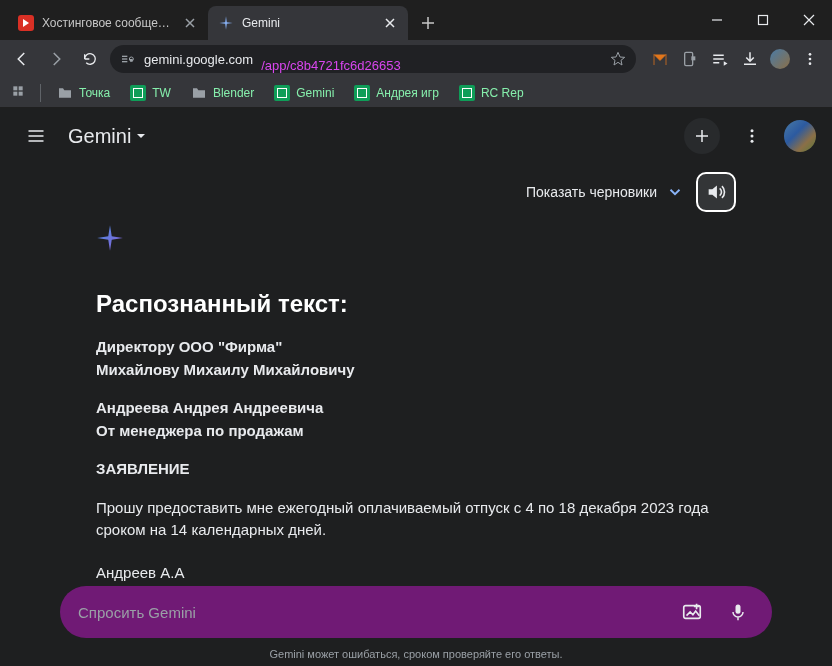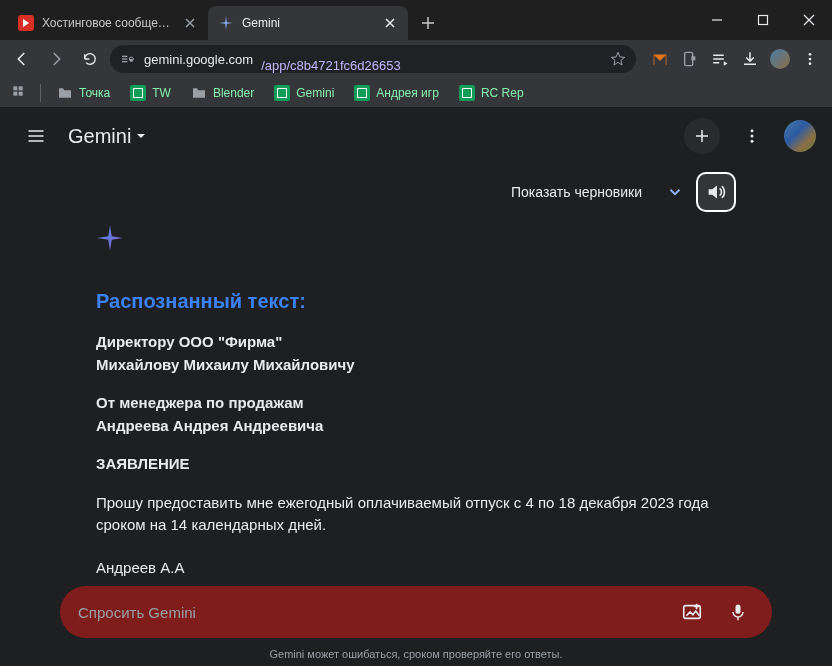--- a/index.html
+++ b/index.html
@@ -16,21 +16,21 @@
   .tab .close { width: 16px; height: 16px; color: #9aa0a6; display:flex;align-items:center;justify-content:center; }
   .newtab { width: 28px; height: 28px; display: flex; align-items: center; justify-content: center; color: #c7c7c7; margin-left: 6px; margin-bottom: 3px; }
   .winctrl { margin-left: auto; display: flex; }
   .winctrl div { width: 46px; height: 40px; display: flex; align-items: center; justify-content: center; color: #e8eaed; }
 
   
   .toolbar { height: 38px; background: #35363a; display: flex; align-items: center; padding: 0 8px; gap: 6px; }
   .tbtn { width: 28px; height: 28px; display: flex; align-items: center; justify-content: center; color: #9aa0a6; border-radius: 14px; }
   .addr { flex: 1; height: 28px; background: #202124; border-radius: 14px; display: flex; align-items: center; padding: 0 10px; gap: 8px; color: #c7c7c7; font-size: 13px; }
   .addr .lock { color: #9aa0a6; display:flex; }
-  .addr .url-dim { color: #c4b5fd; margin-top: 12px; }
+  .addr .url-dim { color: #d946ef; margin-top: 12px; }
   .ext { display: flex; gap: 2px; margin-left: 4px; }
 
   
   .bookmarks { height: 30px; background: #35363a; display: flex; align-items: center; padding: 0 8px; gap: 4px; border-bottom: 1px solid #1f1f1f; }
   .bm { display: flex; align-items: center; gap: 6px; padding: 0 8px; height: 24px; color: #86efac; font-size: 12px; border-radius: 4px; }
   .bm .ico { width: 16px; height: 16px; display:flex;align-items:center;justify-content:center; }
   .sheets-ico { background: #0f9d58; border-radius: 2px; width:16px;height:16px; position:relative; }
   .sheets-ico::after { content:''; position:absolute; inset:3px; border:1px solid #fff; }
   .folder-ico svg { fill: #9aa0a6; }
   .sep { width: 1px; height: 18px; background: #5f6368; margin: 0 4px; }
@@ -40,36 +40,36 @@
   .app-header { height: 56px; display: flex; align-items: center; padding: 0 16px; gap: 12px; }
   .menu-btn { width: 40px; height: 40px; display: flex; align-items: center; justify-content: center; color: #e8eaed; }
   .brand { font-size: 20px; font-weight: 400; color: #e8eaed; display: flex; align-items: center; gap: 4px; }
   .spacer { flex: 1; }
   .hbtn { width: 40px; height: 40px; display: flex; align-items: center; justify-content: center; color: #e8eaed; }
   .hbtn.plus { background: #282a2c; border-radius: 20px; width:36px;height:36px; }
   .avatar { width: 32px; height: 32px; border-radius: 16px; background: linear-gradient(135deg, #4a7ba6, #2c5aa0 40%, #8b6f47 70%, #5a7a3a); }
 
   
   .drafts-row { display: flex; align-items: center; justify-content: flex-end; padding: 8px 96px 0 0; gap: 12px; }
-  .drafts { display: flex; align-items: center; gap: 24px; color: #e8eaed; font-size: 14px; margin-left: 44px; }
+  .drafts { display: flex; align-items: center; gap: 9px; color: #e8eaed; font-size: 14px; margin-left: 44px; }
   .speak-btn { width: 40px; height: 40px; border: 2.5px solid #fff; border-radius: 10px; background: #333537; display:flex;align-items:center;justify-content:center; }
   .speak-btn svg { fill: #e8eaed; }
 
   
   .content { padding: 12px 96px 0 96px; }
   .star { margin-bottom: 18px; }
-  .heading { font-size: 20px; font-weight: bold; margin-bottom: 18px; color: #3b82f6; margin-top: 38px; }
+  .heading { font-size: 24px; font-weight: bold; margin-bottom: 18px; color: #ffffff; margin-top: 38px; }
   .para { font-size: 15px; line-height: 1.5; color: #e8eaed; }
   .bold { font-weight: bold; }
   .gap { height: 16px; }
   .gapsm { height: 4px; }
 
   
   .inputbar-wrap { position: absolute; bottom: 28px; left: 60px; right: 60px; }
-  .inputbar { height: 52px; background: #7f1d1d; border-radius: 26px; display: flex; align-items: center; padding: 0 18px; gap: 14px; }
+  .inputbar { height: 52px; background: #701a75; border-radius: 26px; display: flex; align-items: center; padding: 0 18px; gap: 14px; }
   .inputbar .ph { flex: 1; color: #9aa0a6; font-size: 15px; }
   .inputbar .ibtn { width: 32px; height: 32px; display:flex;align-items:center;justify-content:center; color:#e8eaed; }
 
   .disclaimer { position: absolute; bottom: 6px; left: 0; right: 0; text-align: center; font-size: 11px; color: #9aa0a6; }
 
   svg { display: block; }
 </style>
 </head>
 <body>
 
@@ -303,22 +303,22 @@
               <stop offset="1" stop-color="#8a5cd6"></stop>
             </linearGradient>
           </defs>
           <path d="M12 1 L13.5 10.5 L23 12 L13.5 13.5 L12 23 L10.5 13.5 L1 12 L10.5 10.5 Z" fill="url(#g1)"></path>
         </svg>
     </div>
     <div class="heading">Распознанный текст:</div>
     <div class="para bold">Директору ООО "Фирма"</div>
     <div class="para bold">Михайлову Михаилу Михайловичу</div>
     <div class="gap"></div>
+    <div class="para bold">Андреева Андрея Андреевича</div>
     <div class="para bold">От менеджера по продажам</div>
-    <div class="para bold">Андреева Андрея Андреевича</div>
     <div class="gap"></div>
     <div class="para bold">ЗАЯВЛЕНИЕ</div>
     <div class="gap"></div>
     <div class="para" style="max-width:640px">Прошу предоставить мне ежегодный оплачиваемый отпуск с 4 по 18 декабря 2023 года сроком на 14 календарных дней.</div>
     <div class="gap"></div>
     <div class="gapsm"></div>
     <div class="para">Андреев А.А</div>
   </div>
 
   <div class="inputbar-wrap">

